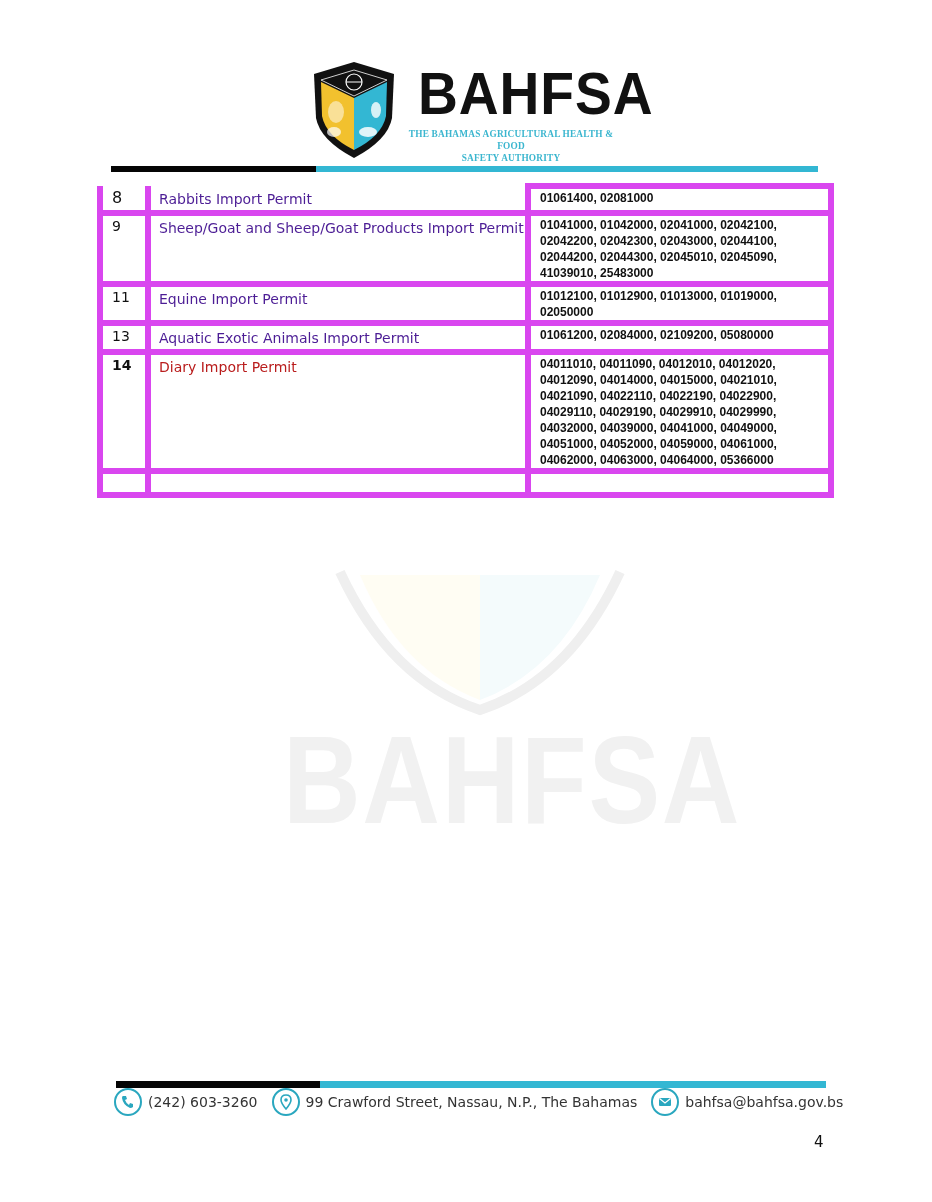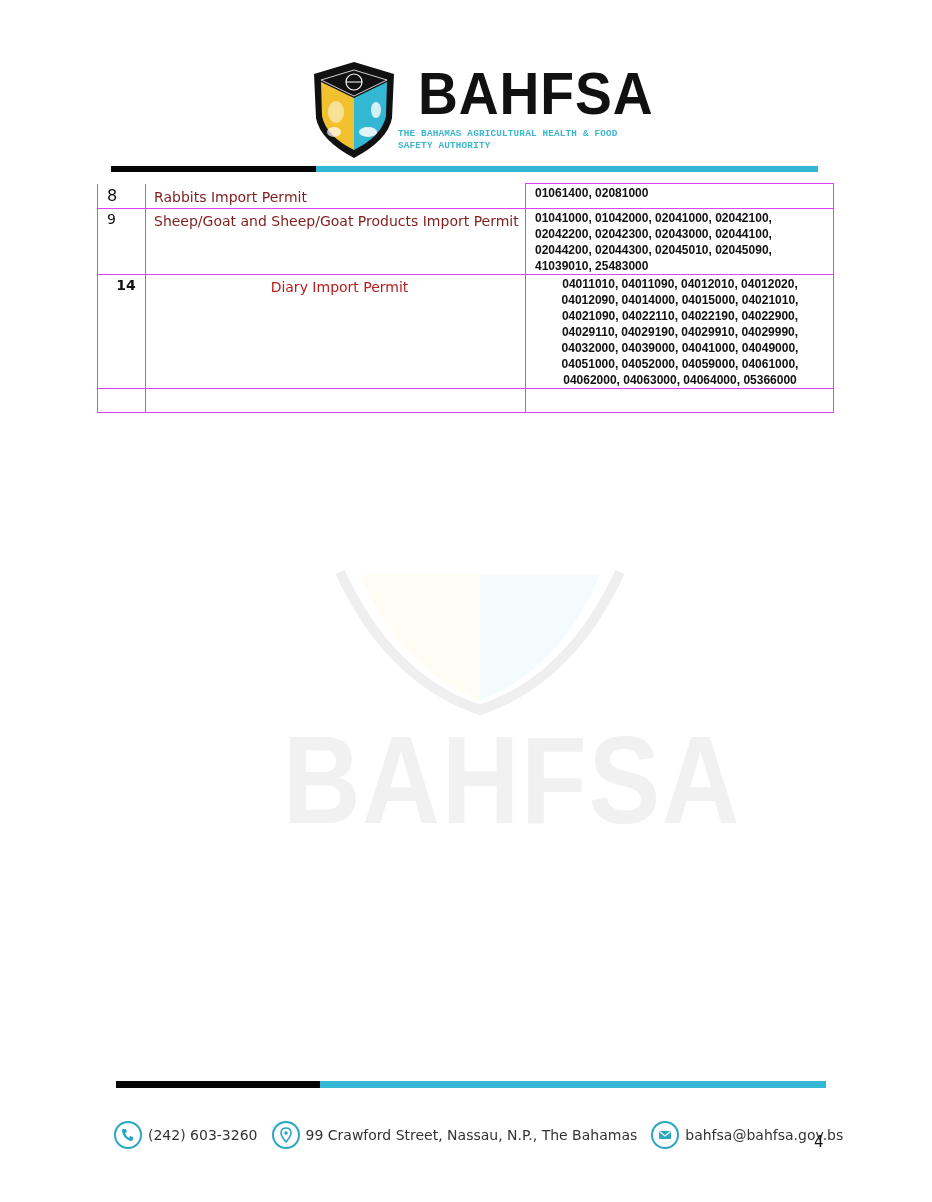--- a/index.html
+++ b/index.html
@@ -1,40 +1,40 @@
 <!DOCTYPE html>
 <html><head>
   <meta charset="utf-8">
   <style>
     html, body { margin: 0; padding: 0; background: #ffffff; }
     body { width: 932px; height: 1202px; position: relative; overflow: hidden; font-family: "Liberation Sans", sans-serif; color: #111; }
 
     .header { position: absolute; left: 0; top: 0; width: 932px; height: 175px; }
     .logo-shield { position: absolute; left: 310px; top: 60px; width: 88px; height: 100px; }
     .logo-word { position: absolute; left: 418px; top: 62px; font-family: "Liberation Sans", sans-serif; font-weight: 700; font-size: 60px; letter-spacing: 1px; line-height: 64px; color: #111; transform: scaleX(0.92); transform-origin: left top; }
-    .logo-sub { position: absolute; left: 398px; top: 128px; width: 226px; text-align: left; font-family: Liberation Mono, monospace; font-weight: 700; font-size: 9.3px; line-height: 12px; color: #3bb6cf; letter-spacing: 0.2px; }
+    .logo-sub { position: absolute; left: 398px; top: 128px; width: 226px; text-align: center; font-family: Liberation Serif, serif; font-weight: 700; font-size: 9.3px; line-height: 12px; color: #3bb6cf; letter-spacing: 0.2px; }
 
     .rule { position: absolute; height: 6px; }
     .rule .black { position: absolute; left: 0; top: 0; height: 6px; background: #050505; }
     .rule .blue { position: absolute; top: 0; height: 6px; background: #33b7d3; }
 
     .watermark { position: absolute; left: 280px; top: 560px; width: 400px; height: 290px; pointer-events: none; }
     .wm-word { position: absolute; left: 283px; top: 720px; font-family: "Liberation Sans", sans-serif; font-weight: 700; font-size: 125px; line-height: 120px; color: #f1f1f1; letter-spacing: 2px; transform: scaleX(0.86); transform-origin: left top; }
 
     table.permits { position: absolute; left: 97px; top: 183px; width: 737px; border-collapse: collapse; table-layout: fixed; }
-    table.permits td { border: 1px solid #d946ef; vertical-align: top; padding: 0; }
+    table.permits td { border: 6px solid #d946ef; vertical-align: top; padding: 0; }
     table.permits tr:first-child td.num, table.permits tr:first-child td.name { border-top: none; }
     td.num { width: 48px; font-family: "DejaVu Sans", sans-serif; font-size: 14px; padding: 2px 0 0 9px !important; box-sizing: border-box; }
     td.num.big { font-size: 16px; }
     td.num.bold { font-weight: 700; }
-    td.name { width: 380px; font-family: "DejaVu Sans", sans-serif; font-size: 14px; line-height: 22px; padding: 1px 0 0 8px !important; box-sizing: border-box; color: #7f1d1d; }
+    td.name { width: 380px; font-family: "DejaVu Sans", sans-serif; font-size: 14px; line-height: 22px; padding: 1px 0 0 8px !important; box-sizing: border-box; color: #4c1d95; }
     td.name.bold { font-weight: 400; color: #b91c1c; }
     td.codes { font-family: "Liberation Sans", sans-serif; font-weight: 700; font-size: 12px; line-height: 16px; padding: 1px 8px 0 9px !important; color: #111; }
 
-    .footer-row { position: absolute; left: 114px; top: 1118px; height: 34px; display: flex; align-items: center; font-family: "DejaVu Sans", sans-serif; font-size: 14px; color: #333; text-align: right; }
+    .footer-row { position: absolute; left: 114px; top: 1085px; height: 34px; display: flex; align-items: center; font-family: "DejaVu Sans", sans-serif; font-size: 14px; color: #333; text-align: right; }
     .ficon { width: 28px; height: 28px; border: 2px solid #2aa7bf; border-radius: 50%; box-sizing: border-box; display: flex; align-items: center; justify-content: center; margin-right: 6px; }
     .ficon svg { width: 16px; height: 16px; }
     .ftext { margin-right: 14px; white-space: nowrap; }
     .page-num { position: absolute; left: 814px; top: 1133px; font-family: "DejaVu Sans", sans-serif; font-size: 15px; color: #111; }
   </style>
 </head>
 <body>
 
 <div class="header">
   <svg class="logo-shield" viewBox="0 0 88 100">
@@ -72,21 +72,31 @@
       <tr style="height:24px;">
     <td class="num big">8</td>
     <td class="name" style="padding-top:2px !important;">Rabbits Import Permit</td>
     <td class="codes">01061400, 02081000</td>
   </tr>
   <tr style="height:64px;">
     <td class="num">9</td>
     <td class="name">Sheep/Goat and Sheep/Goat Products Import Permit</td>
     <td class="codes">01041000, 01042000, 02041000, 02042100, 02042200, 02042300, 02043000, 02044100, 02044200, 02044300, 02045010, 02045090, 41039010, 25483000</td>
   </tr>
-  <tr style="height:112px;text-align:center;">
+  <tr style="height:33px;">
+    <td class="num">11</td>
+    <td class="name">Equine Import Permit</td>
+    <td class="codes">01012100, 01012900, 01013000, 01019000, 02050000</td>
+  </tr>
+  <tr style="height:24px;">
+    <td class="num">13</td>
+    <td class="name">Aquatic Exotic Animals Import Permit</td>
+    <td class="codes">01061200, 02084000, 02109200, 05080000</td>
+  </tr>
+  <tr style="height:112px;">
     <td class="num bold">14</td>
     <td class="name bold">Diary Import Permit</td>
     <td class="codes">04011010, 04011090, 04012010, 04012020, 04012090, 04014000, 04015000, 04021010, 04021090, 04022110, 04022190, 04022900, 04029110, 04029190, 04029910, 04029990, 04032000, 04039000, 04041000, 04049000, 04051000, 04052000, 04059000, 04061000, 04062000, 04063000, 04064000, 05366000</td>
   </tr>
   <tr style="height:24px;">
     <td class="num"></td>
     <td class="name"></td>
     <td class="codes"></td>
   </tr>
 </tbody>

